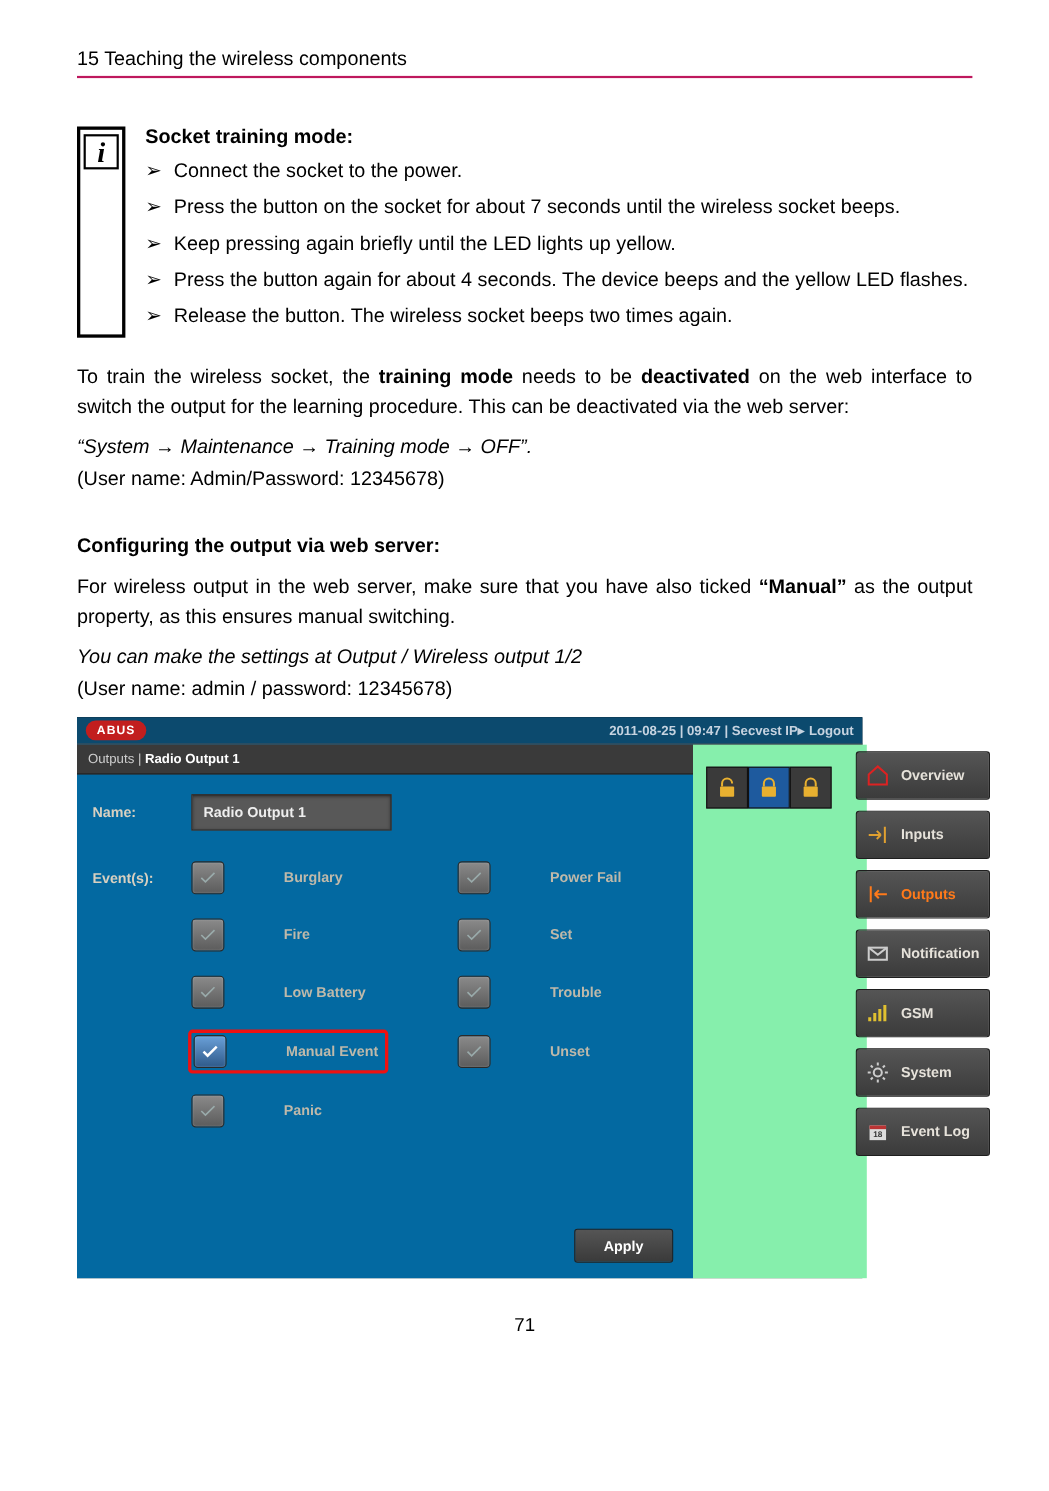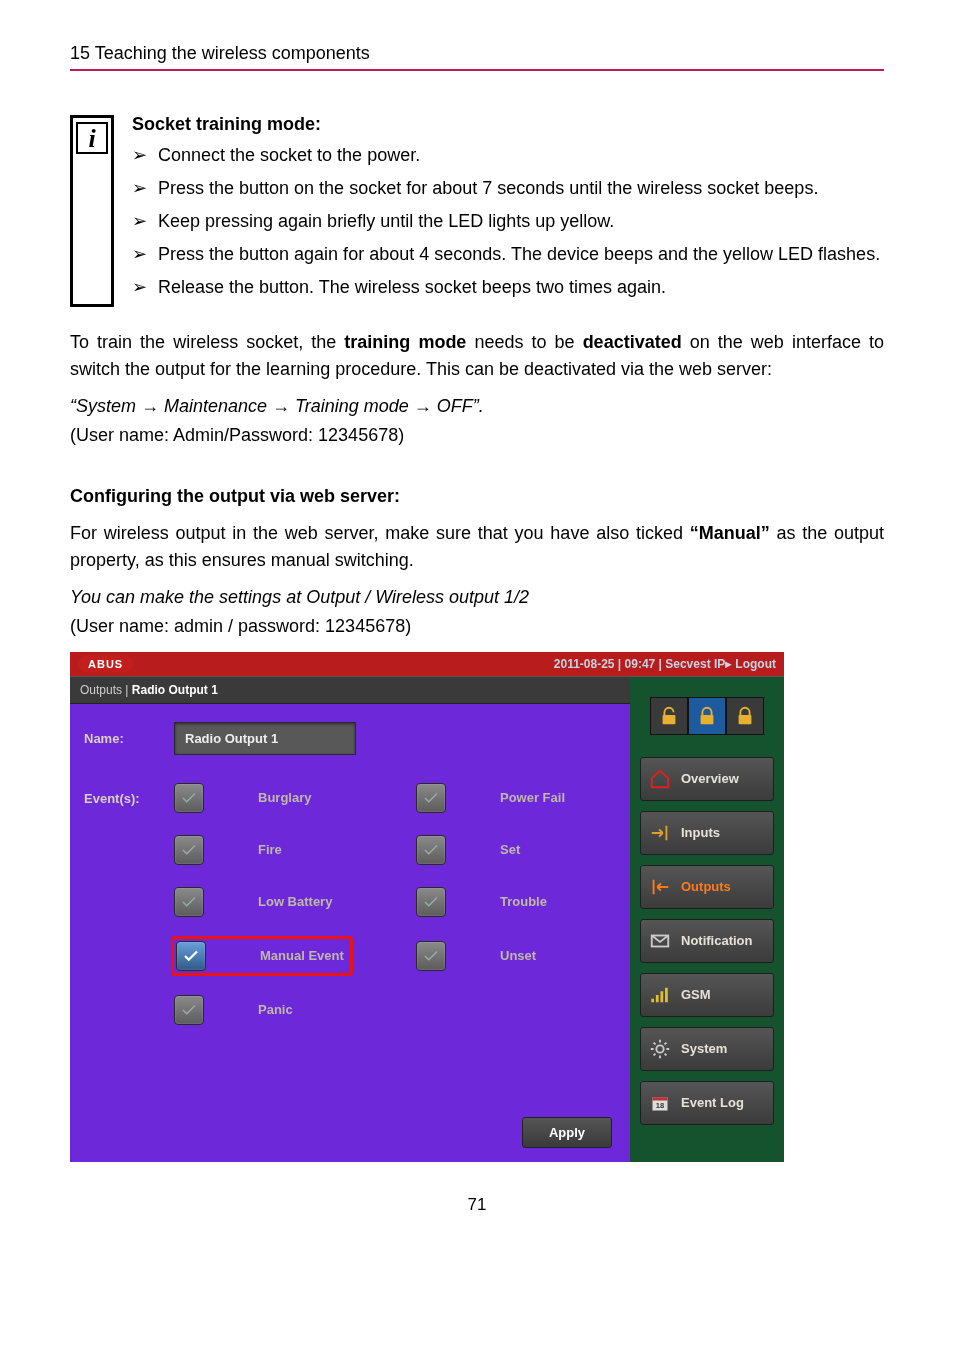--- a/index.html
+++ b/index.html
@@ -72,41 +72,41 @@
     background: #3f3f3f;
     margin-top: 12px;
     font-size: 13px;
     color: #ddd;
     font-family: Verdana, Arial, sans-serif;
     box-shadow: inset 0 0 0 1px #000;
   }
   .app-header {
     display: flex;
     align-items: center;
-    background: #b91c1c;
+    background: #0c4a6e;
     border-bottom: 1px solid #555;
     height: 24px;
     padding: 0 8px;
     font-weight: bold;
     color: #c6d3e0;
     font-size: 12px;
   }
   .abus-logo {
     background: #c21e1e;
     color: #fff;
     border-radius: 10px;
     padding: 1px 10px;
     font-size: 11px;
     font-weight: bold;
     letter-spacing: 1px;
   }
   .app-header .center { flex: 1; text-align: right; }
   .app-header .logout { color: #c6d3e0; display:flex; align-items:center; gap:4px;}
   .app-body { display: flex; }
-  .main-pane { flex: 1; background: #6d28d9; }
+  .main-pane { flex: 1; background: #0369a1; }
   .breadcrumb {
     background: #3a3a3a;
     color: #cfcfcf;
     padding: 4px 10px;
     font-size: 12px;
     border-bottom: 1px solid #222;
   }
   .breadcrumb b { color: #fff; }
   .form-area { padding: 18px 14px 20px 14px; position: relative; min-height: 420px;}
   .row { display: flex; align-items: center; margin-bottom: 28px; }
@@ -148,21 +148,21 @@
     right: 18px;
     bottom: 14px;
     background: linear-gradient(#555,#3a3a3a);
     border: 1px solid #222;
     color: #fff;
     font-weight: bold;
     padding: 7px 26px;
     border-radius: 3px;
     font-size: 13px;
   }
-  .side-pane { width: 158px; background: #14532d; display:flex; flex-direction:column;}
+  .side-pane { width: 158px; background: #86efac; display:flex; flex-direction:row;}
   .lock-row {
     display:flex; gap:0; padding: 20px 12px 16px 12px; justify-content:center;
   }
   .lock-box {
     width: 36px; height: 36px;
     border: 1px solid #111;
     display:flex; align-items:center; justify-content:center;
     background:#3a3a3a;
   }
   .lock-box.mid { background:#1e5a9e; }

